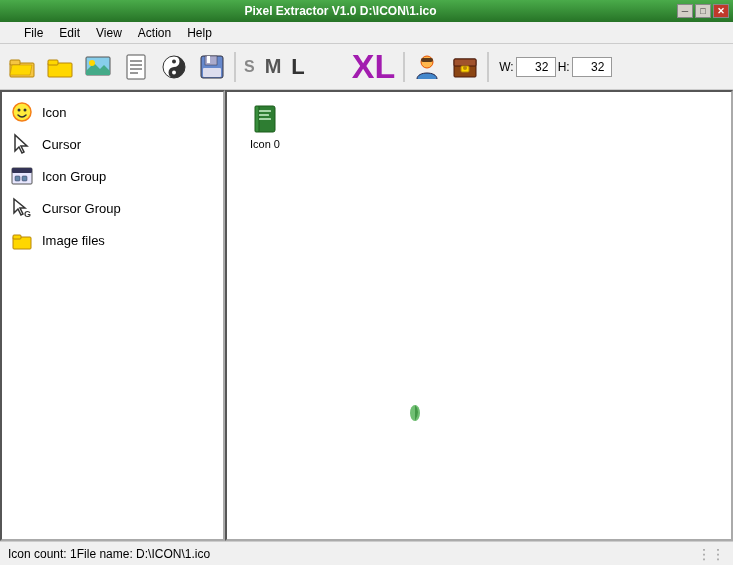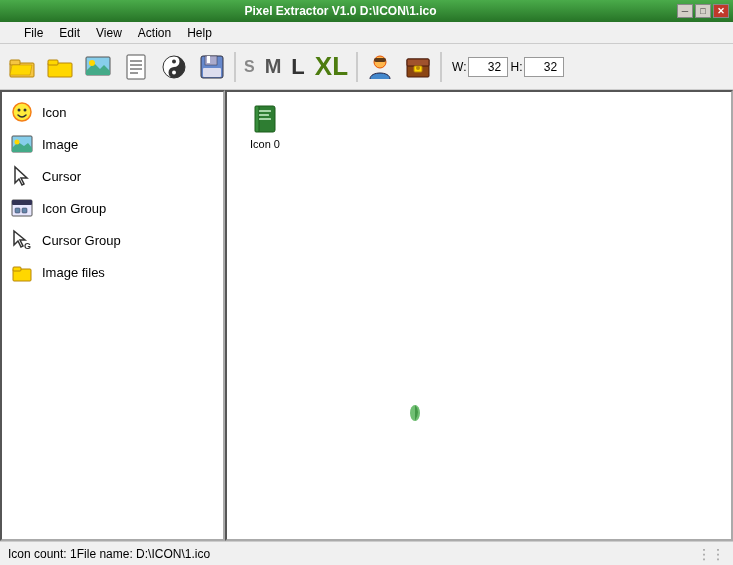--- a/index.html
+++ b/index.html
@@ -92,21 +92,21 @@
     .size-label {
       font-size: 22px;
       font-weight: bold;
       padding: 0 4px;
       color: #333;
       cursor: pointer;
     }
     .size-label.sm { color: #888; font-size: 16px; }
     .size-label.md { color: #555; font-size: 20px; }
     .size-label.lg { color: #333; font-size: 22px; }
-    .size-label.xl { color: #4d7c0f; font-size: 26px; font-weight: 900; }
+    .size-label.xl { color: #a21caf; font-size: 34px; font-weight: 900; margin-left: 37px; }
     .dim-group {
       display: flex;
       align-items: center;
       margin-left: 4px;
     }
     .dim-label { font-size: 12px; margin: 0 2px; }
     .dim-input {
       width: 40px;
       height: 20px;
       border: 1px solid #999;
@@ -330,30 +330,20 @@
         <svg width="22" height="22" viewBox="0 0 22 22">
           <circle cx="11" cy="11" r="9" fill="#ffeb3b" stroke="#f57f17" stroke-width="1.5"></circle>
           <circle cx="8" cy="9" r="1.5" fill="#333"></circle>
           <circle cx="14" cy="9" r="1.5" fill="#333"></circle>
           <path d="M7,14 Q11,18 15,14" fill="none" stroke="#333" stroke-width="1.5" stroke-linecap="round"></path>
         </svg>
       </div>
       <span class="list-item-label">Icon</span>
     </div>
 
-    <div class="list-item">
-      <div class="list-item-icon">
-        <svg width="22" height="18" viewBox="0 0 22 18">
-          <rect x="1" y="1" width="20" height="16" rx="1" fill="#87ceeb" stroke="#555" stroke-width="1"></rect>
-          <polygon points="1,13 7,7 13,11 17,8 21,13 21,17 1,17" fill="#4a8" stroke="none"></polygon>
-          <circle cx="6" cy="7" r="2.5" fill="#ffd700"></circle>
-        </svg>
-      </div>
-      <span class="list-item-label">Image</span>
-    </div>
 
     <div class="list-item">
       <div class="list-item-icon">
         <svg width="22" height="22" viewBox="0 0 22 22">
           <polygon points="4,2 4,18 8,14 11,20 13,19 10,13 16,13" fill="white" stroke="#333" stroke-width="1.5"></polygon>
         </svg>
       </div>
       <span class="list-item-label">Cursor</span>
     </div>
 

